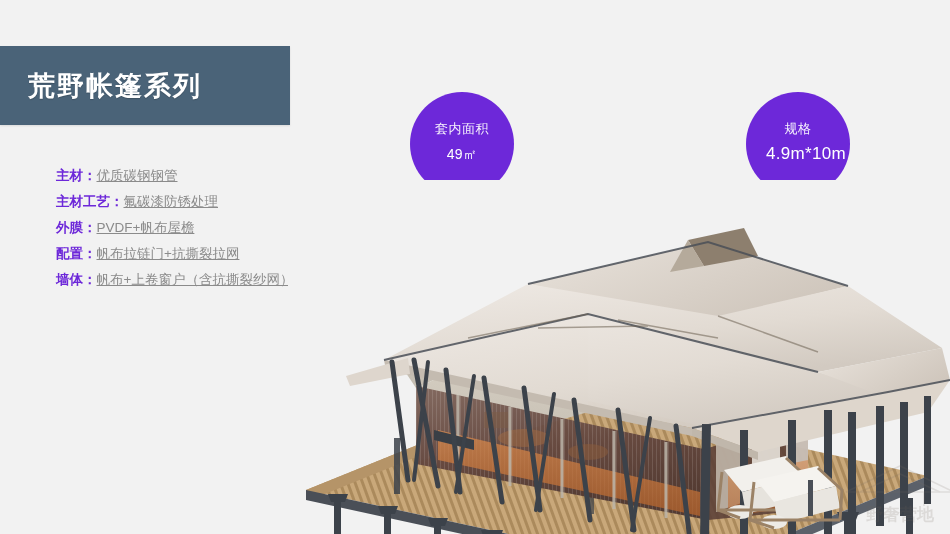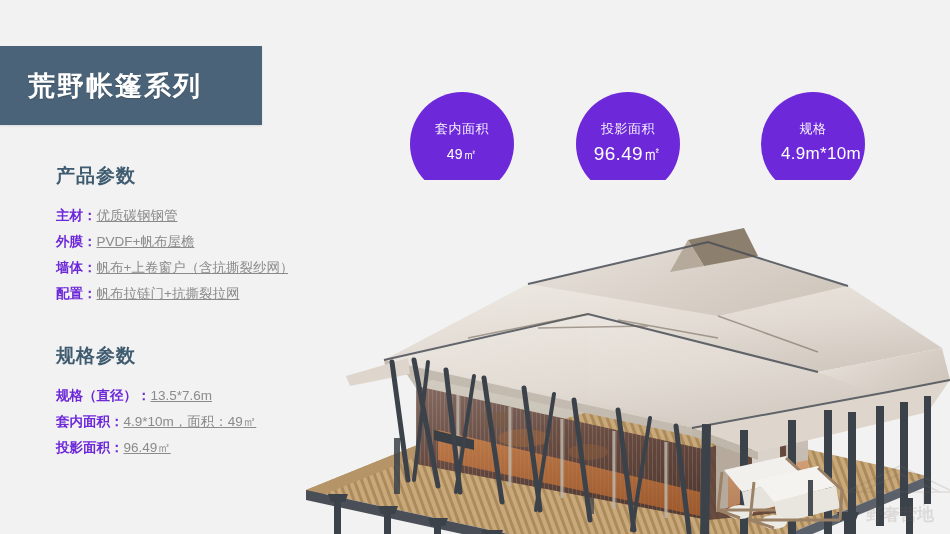--- a/index.html
+++ b/index.html
@@ -8,21 +8,21 @@
     width:950px;height:534px;
     background:#f2f2f2;
     font-family:"Liberation Sans","DejaVu Sans",sans-serif;
     overflow:hidden;
     position:relative;
   }
   #page{position:relative;width:950px;height:534px;background:#f2f2f2;overflow:hidden;}
 
   
   .banner{
-    position:absolute;left:0;top:46px;width:262px;height:79px;
+    position:absolute;left:0;top:46px;width:290px;height:79px;
     background:#4a6378;
     display:flex;align-items:center;
     box-shadow:0 1px 2px rgba(0,0,0,.10);
   }
   .banner-text{
     color:#ffffff;font-size:27px;font-weight:bold;
     letter-spacing:2px;margin-left:28px;
     text-shadow:0 1px 1px rgba(0,0,0,.18);
     white-space:nowrap;
   }
@@ -48,21 +48,21 @@
     background:#6d28d9;
     display:flex;flex-direction:column;align-items:center;justify-content:center;
     color:#ffffff;text-align:center;
   }
   .circle .c-label{font-size:13px;line-height:17px;opacity:.93;letter-spacing:.5px;}
   .circle .c-value{font-size:14px;line-height:30px;font-weight:normal;margin-top:2px;letter-spacing:.3px;}
   .circle.small .c-value{font-size:17px;margin-left:16px;}
   .circle.mid .c-value{font-size:19px;}
   #c0{left:6px;top:4px;}
   #c1{left:172px;top:4px;}
-  #c2{left:357px;top:4px;}
+  #c2{left:342px;top:4px;}
 
   
   .render{position:absolute;left:288px;top:180px;width:662px;height:354px;}
   .render svg{display:block;width:100%;height:100%;}
 
   .wm{
     position:absolute;left:532px;top:278px;width:160px;height:78px;
     opacity:.16;pointer-events:none;
   }
   .wm svg{width:100%;height:100%;display:block;}
@@ -72,57 +72,43 @@
 
 <div id="page">
 
   <div class="banner">
     <div class="banner-text">荒野帐篷系列</div>
   </div>
 
   <div class="specs">
 
     <div>
-      <div class="sec-title">产品参数</div>
       <div class="spec-row">
         <span class="k">主材：</span><span class="v">优质碳钢钢管</span>
       </div>
       <div class="spec-row">
+        <span class="k">主材工艺：</span><span class="v">氟碳漆防锈处理</span>
+      </div>
+      <div class="spec-row">
         <span class="k">外膜：</span><span class="v">PVDF+帆布屋檐</span>
       </div>
       <div class="spec-row">
+        <span class="k">配置：</span><span class="v">帆布拉链门+抗撕裂拉网</span>
+      </div>
+      <div class="spec-row">
         <span class="k">墙体：</span><span class="v">帆布+上卷窗户（含抗撕裂纱网）</span>
       </div>
-      <div class="spec-row">
-        <span class="k">配置：</span><span class="v">帆布拉链门+抗撕裂拉网</span>
-      </div>
     </div>
 
-    <div class="block2">
-      <div class="sec-title">规格参数</div>
-      <div class="spec-row">
-        <span class="k">规格（直径）：</span><span class="v">13.5*7.6m</span>
-      </div>
-      <div class="spec-row">
-        <span class="k">套内面积：</span><span class="v">4.9*10m，面积：49㎡</span>
-      </div>
-      <div class="spec-row">
-        <span class="k">投影面积：</span><span class="v">96.49㎡</span>
-      </div>
-    </div>
   </div>
 
   <div class="circles">
     <div class="circle" id="c0">
       <div class="c-label">套内面积</div>
       <div class="c-value">49㎡</div>
-    </div>
-    <div class="circle mid" id="c1">
-      <div class="c-label">投影面积</div>
-      <div class="c-value">96.49㎡</div>
     </div>
     <div class="circle small" id="c2">
       <div class="c-label">规格</div>
       <div class="c-value">4.9m*10m</div>
     </div>
   </div>
 
   <div class="render">
     <svg viewBox="0 0 662 354" xmlns="http://www.w3.org/2000/svg">
       <defs>

